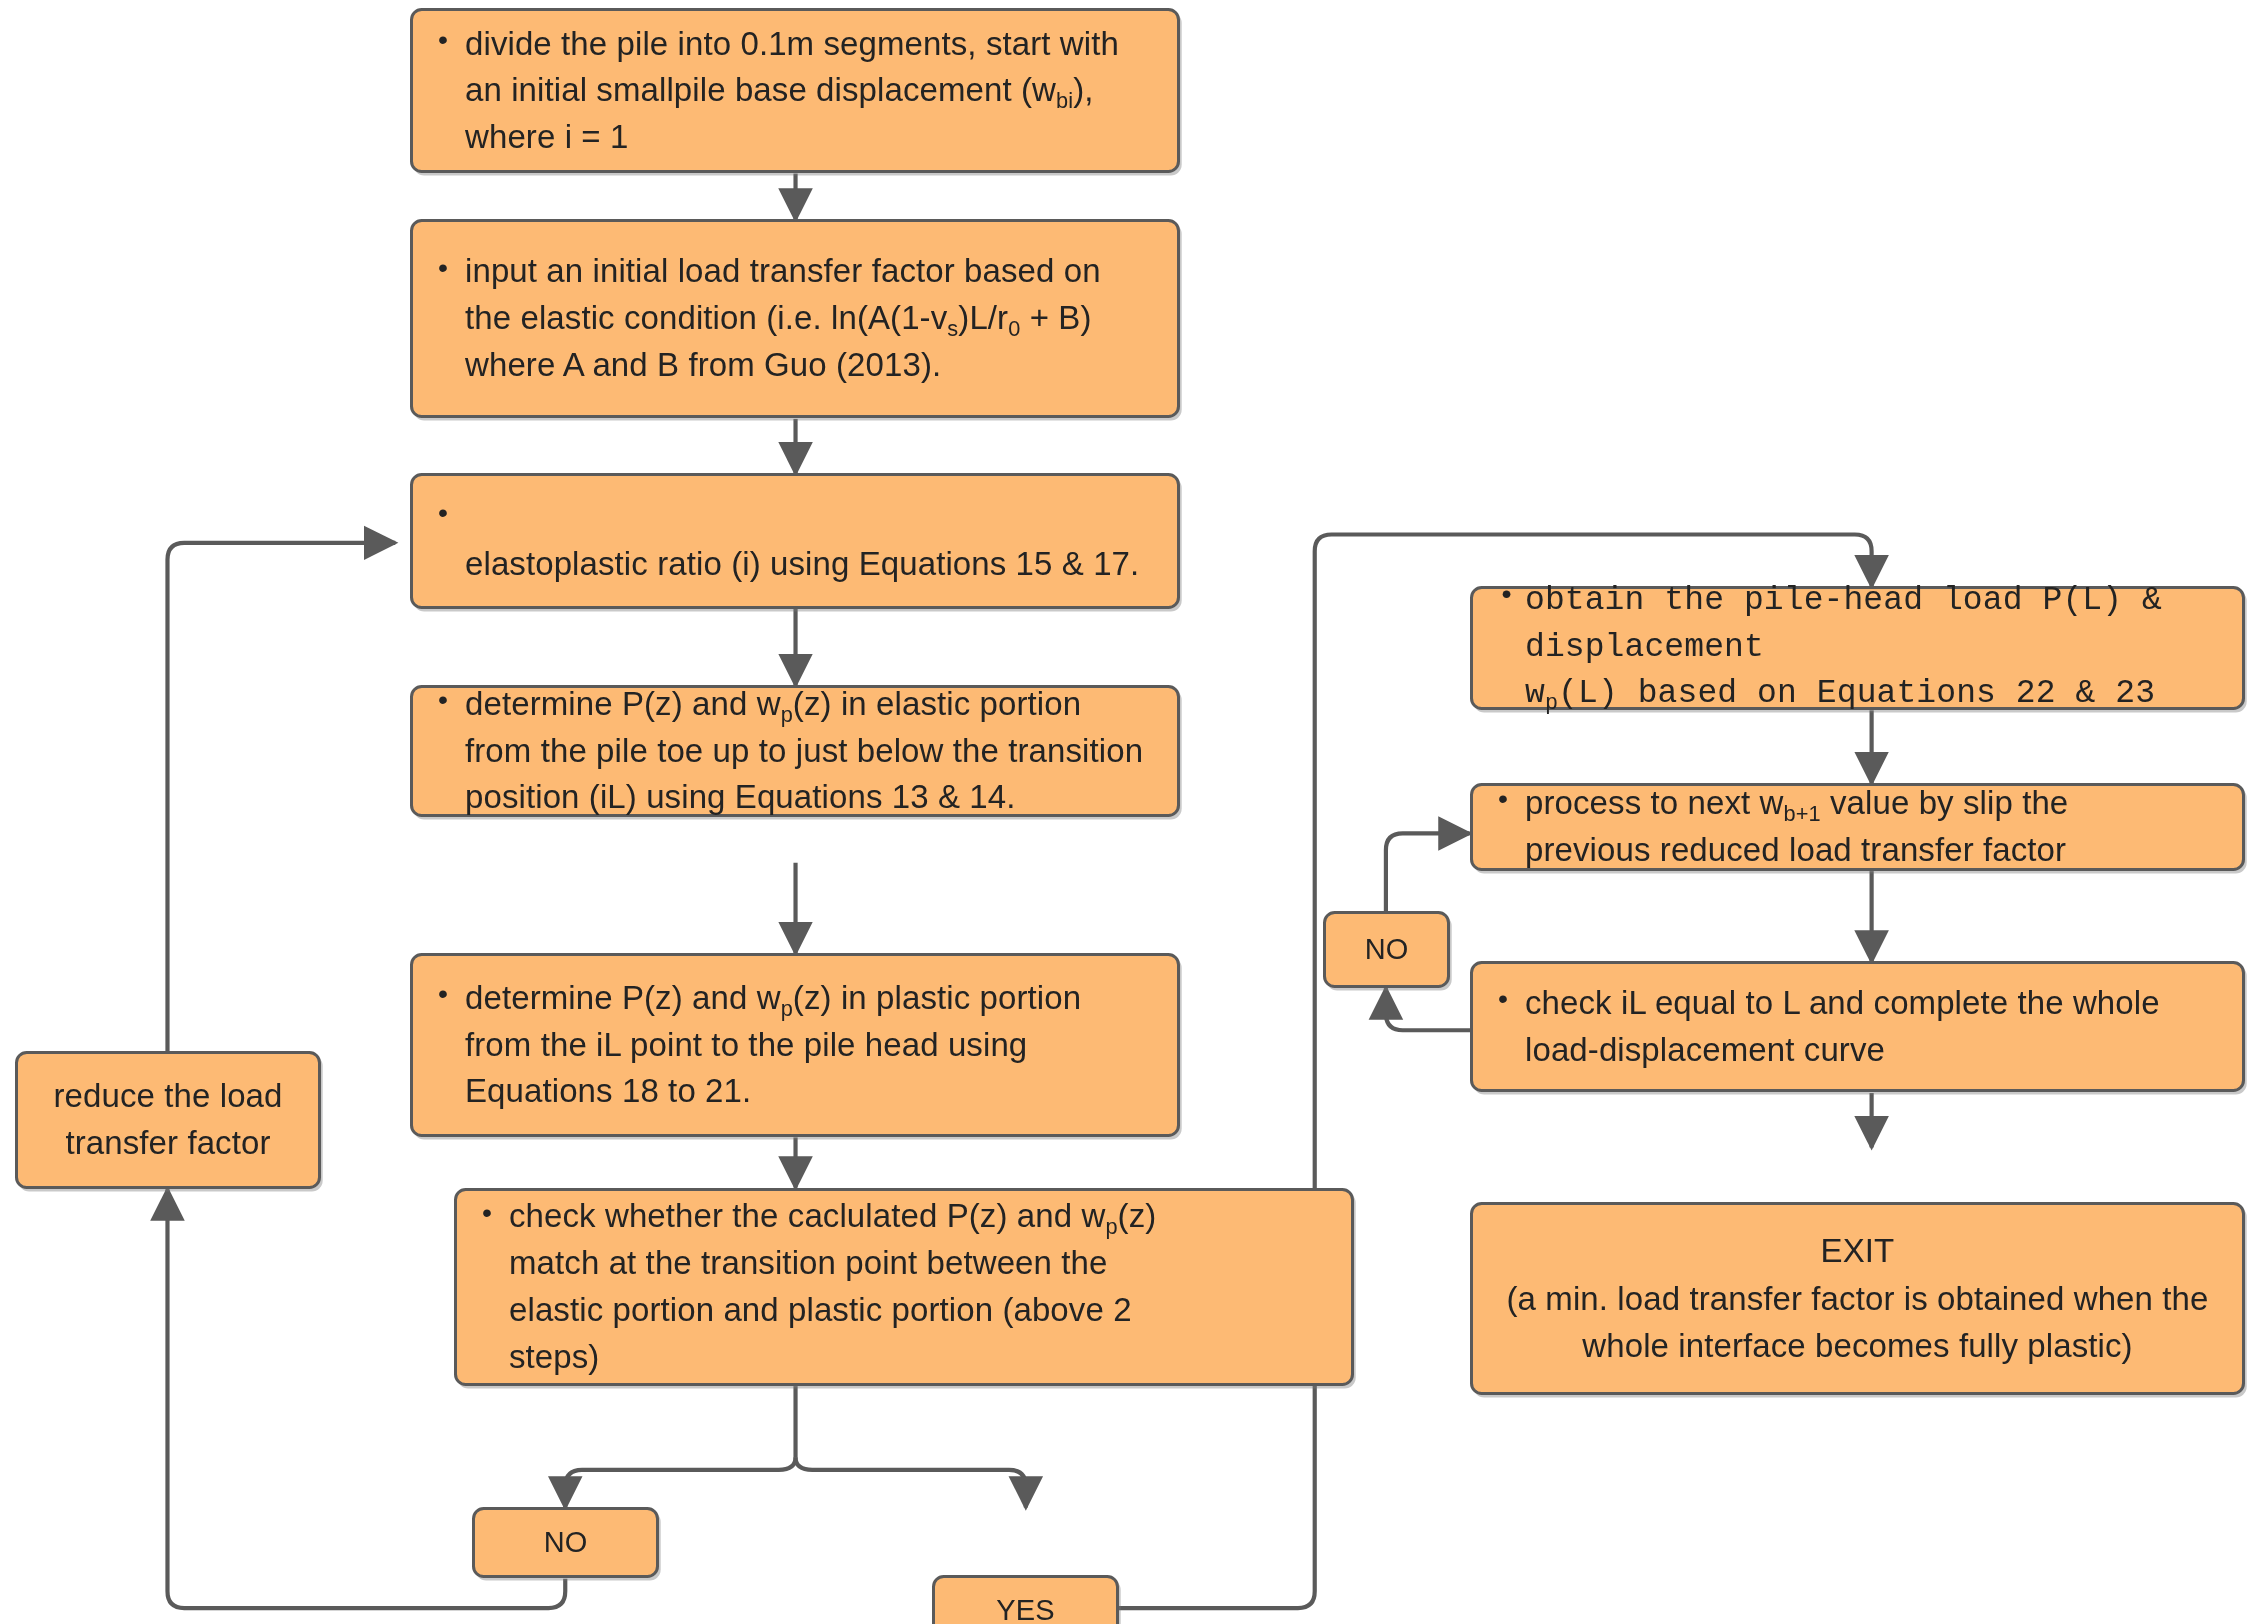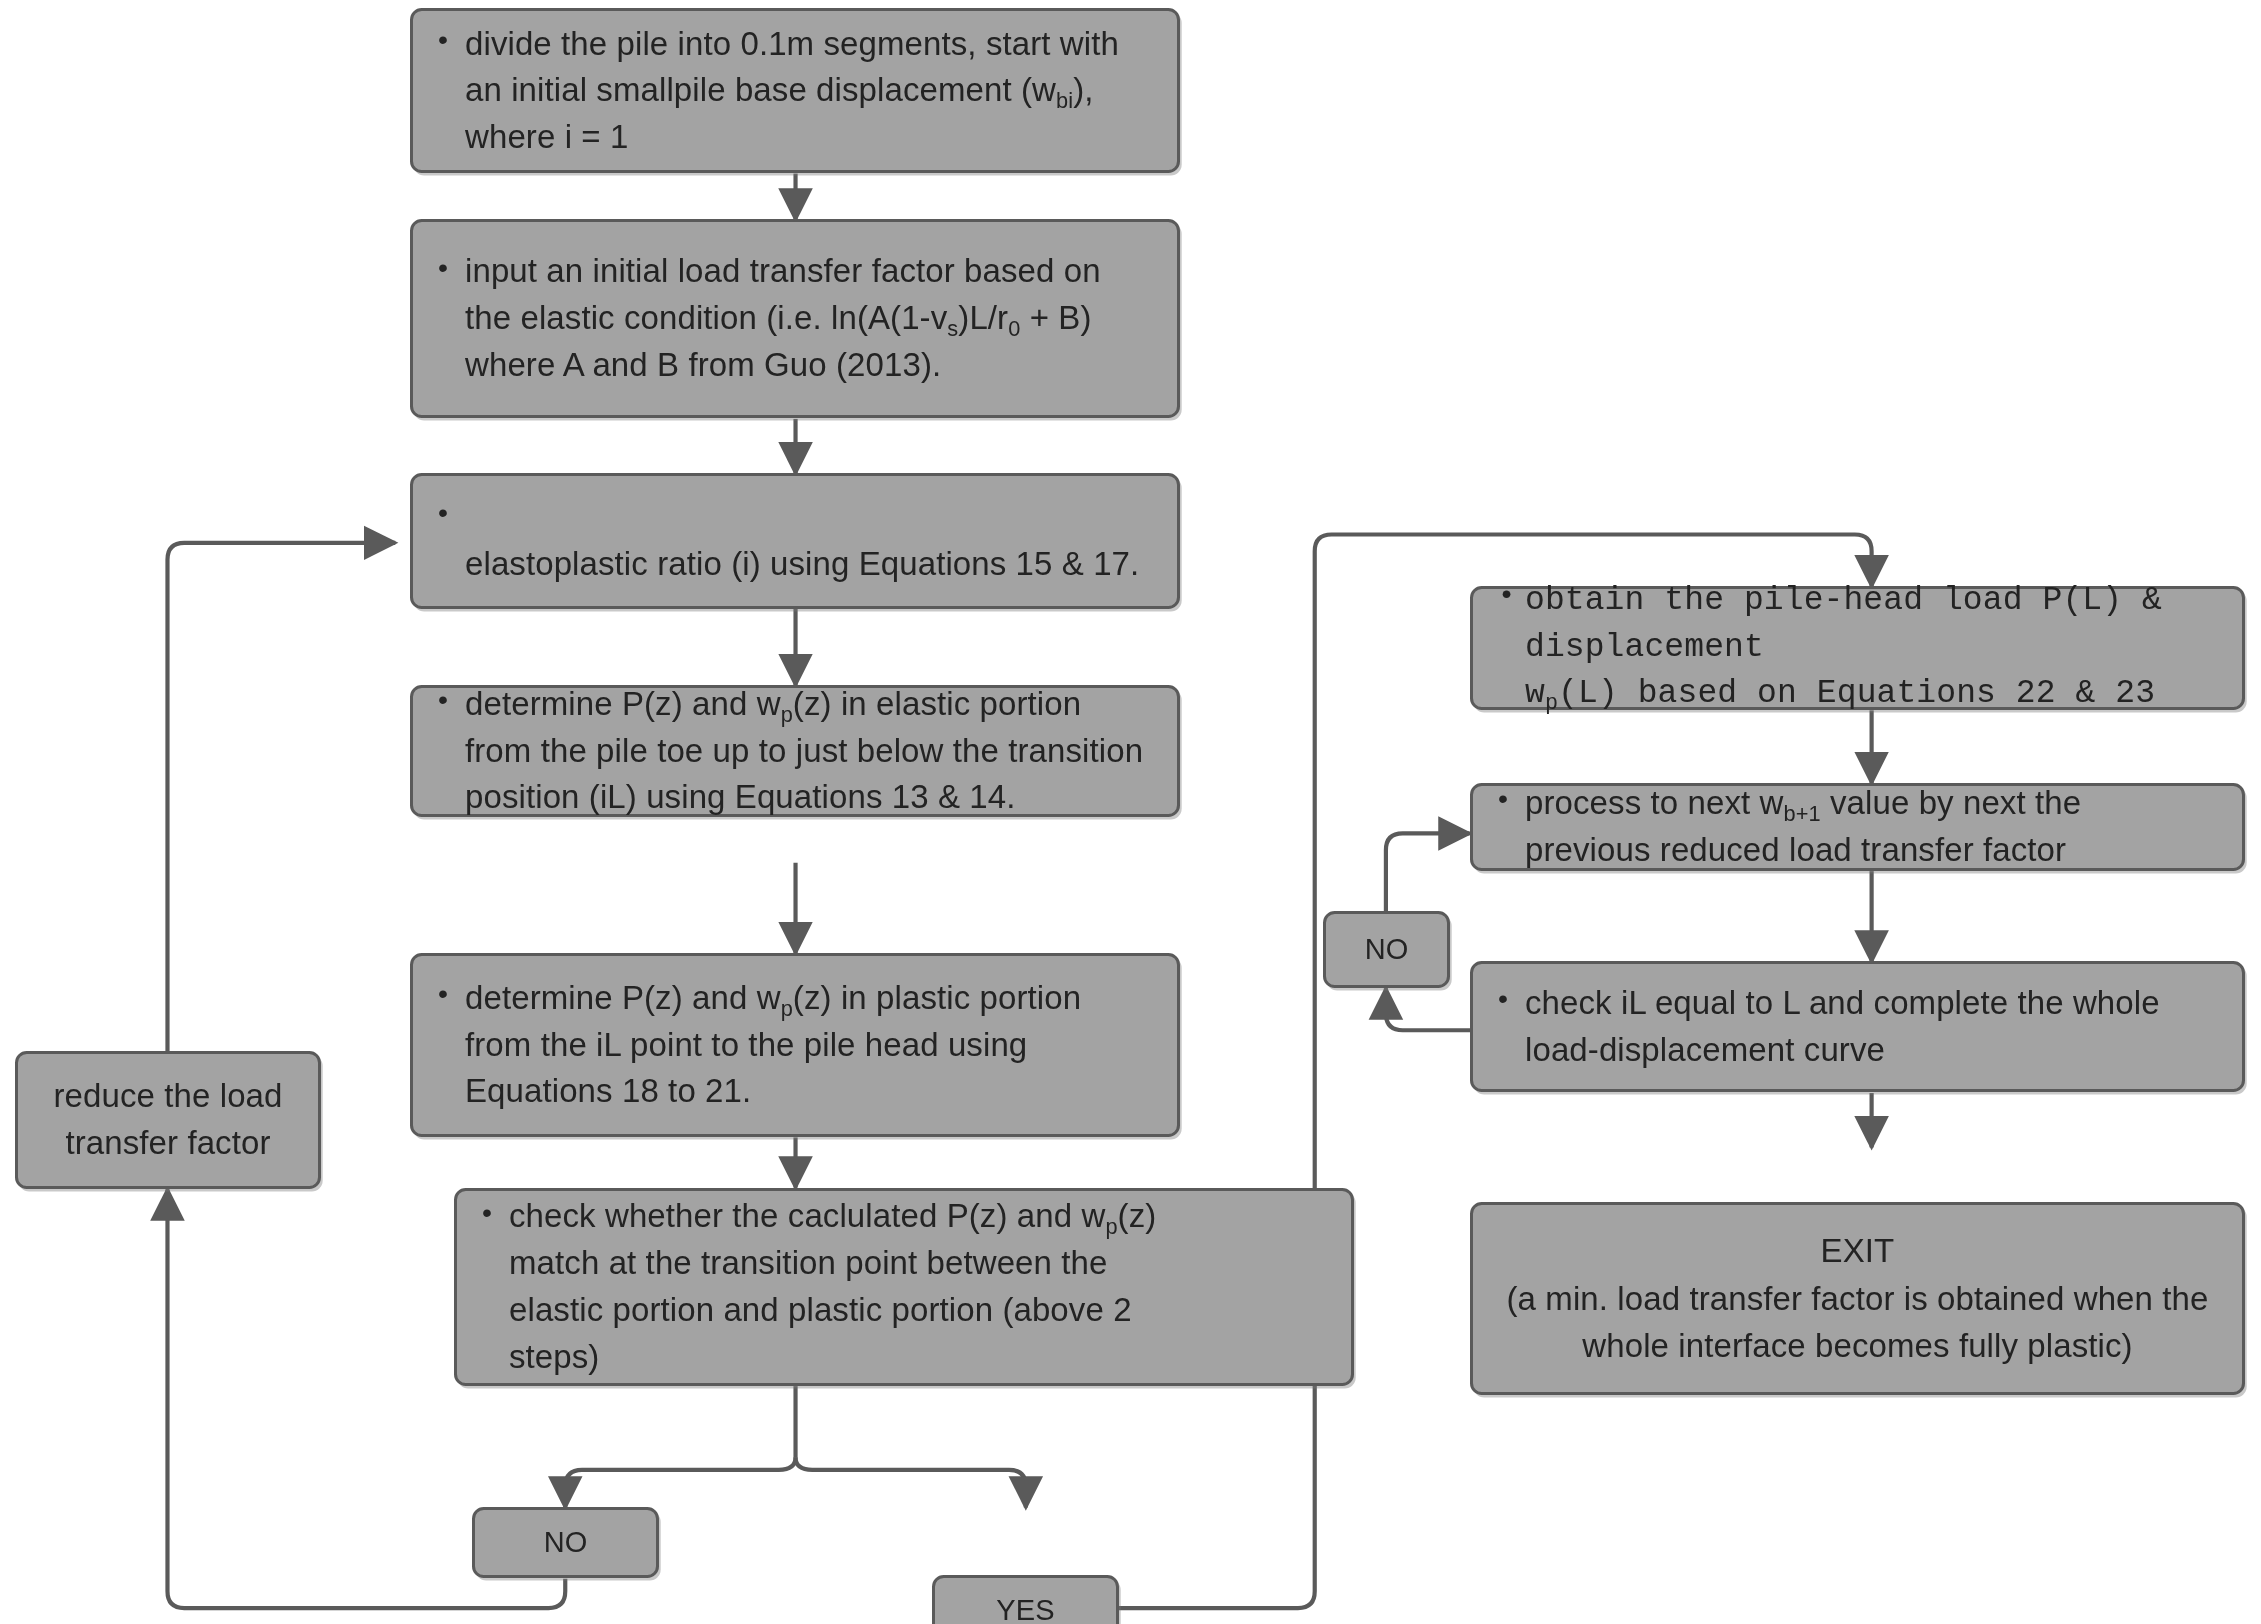--- a/index.html
+++ b/index.html
@@ -8,21 +8,21 @@
     width:2261px;height:1625px;
     background:#ffffff;
     font-family:"Liberation Sans","DejaVu Sans",sans-serif;
     overflow:hidden;
   }
   svg#wires{position:absolute;left:0;top:0;width:2261px;height:1625px;pointer-events:none;}
 
   .node{
     position:absolute;
     box-sizing:border-box;
-    background:#a3a3a3;
+    background:#fdba74;
     border:3.3px solid #5a5a5a;
     border-radius:11.7px;
     box-shadow:2.5px 3.3px 0 -0.8px rgba(120,120,120,.40);
     display:flex;
     align-items:center;
   }
   .node.bullet{padding:22px 28.5px 22px 25px;}
   .node.plain{justify-content:center;text-align:center;padding:15px 22px;}
 
   .txt{
@@ -116,21 +116,21 @@
 
   <div class="node plain pill" style="left:932px;top:1575px;width:187px;height:71px;">
     <div class="txt">YES</div>
   </div>
 
   <div class="node bullet" style="left:1470px;top:586px;width:775px;height:124px;font-family:Liberation Mono, monospace;">
     <div class="txt"><span>obtain the pile-head load P(L) &amp; displacement</span><br><span>w</span><sub>p</sub><span>(L) based on Equations 22 &amp; 23</span></div>
   </div>
 
   <div class="node bullet" style="left:1470px;top:783px;width:775px;height:88px;">
-    <div class="txt"><span>process to next w</span><sub>b+1</sub><span> value by next the</span><br><span>previous reduced load transfer factor</span></div>
+    <div class="txt"><span>process to next w</span><sub>b+1</sub><span> value by slip the</span><br><span>previous reduced load transfer factor</span></div>
   </div>
 
   <div class="node bullet" style="left:1470px;top:961px;width:775px;height:131px;">
     <div class="txt"><span>check iL equal to L and complete the whole</span><br><span>load-displacement curve</span></div>
   </div>
 
   <div class="node plain pill" style="left:1323px;top:911px;width:127px;height:77px;">
     <div class="txt">NO</div>
   </div>
 

